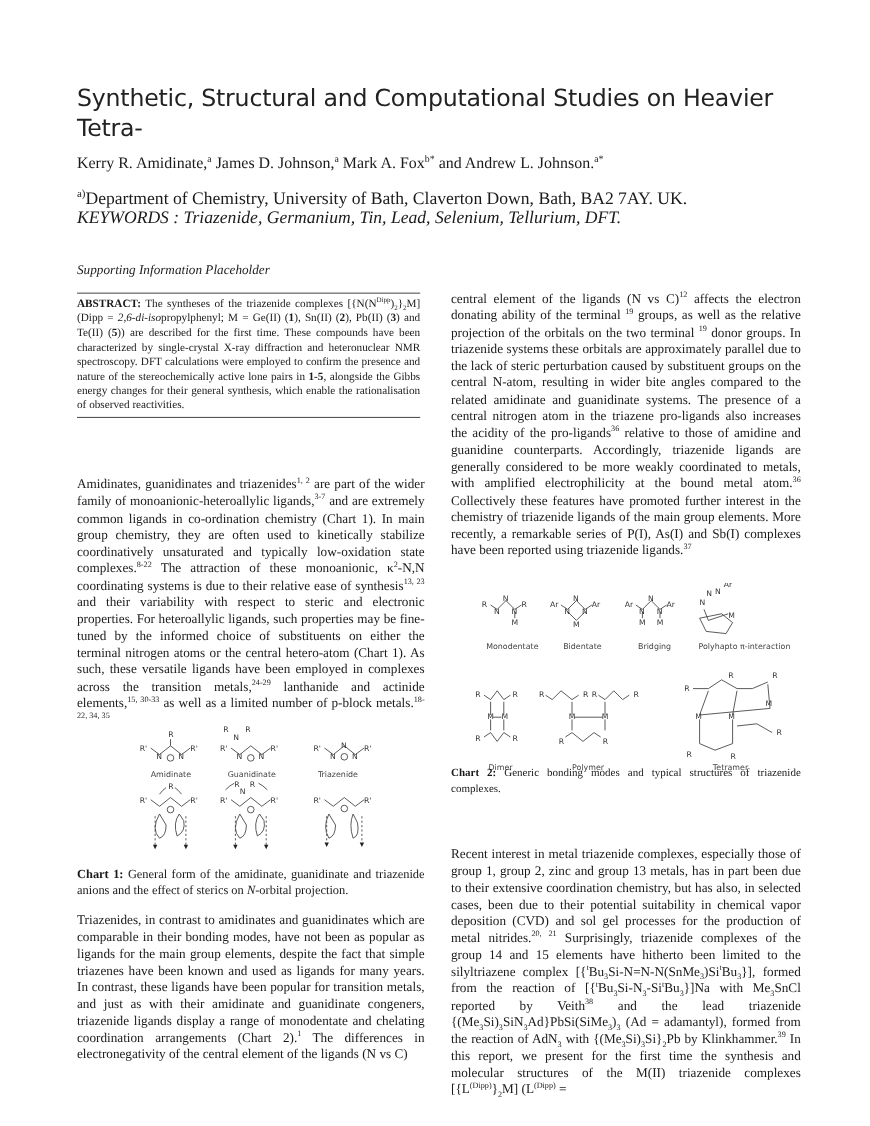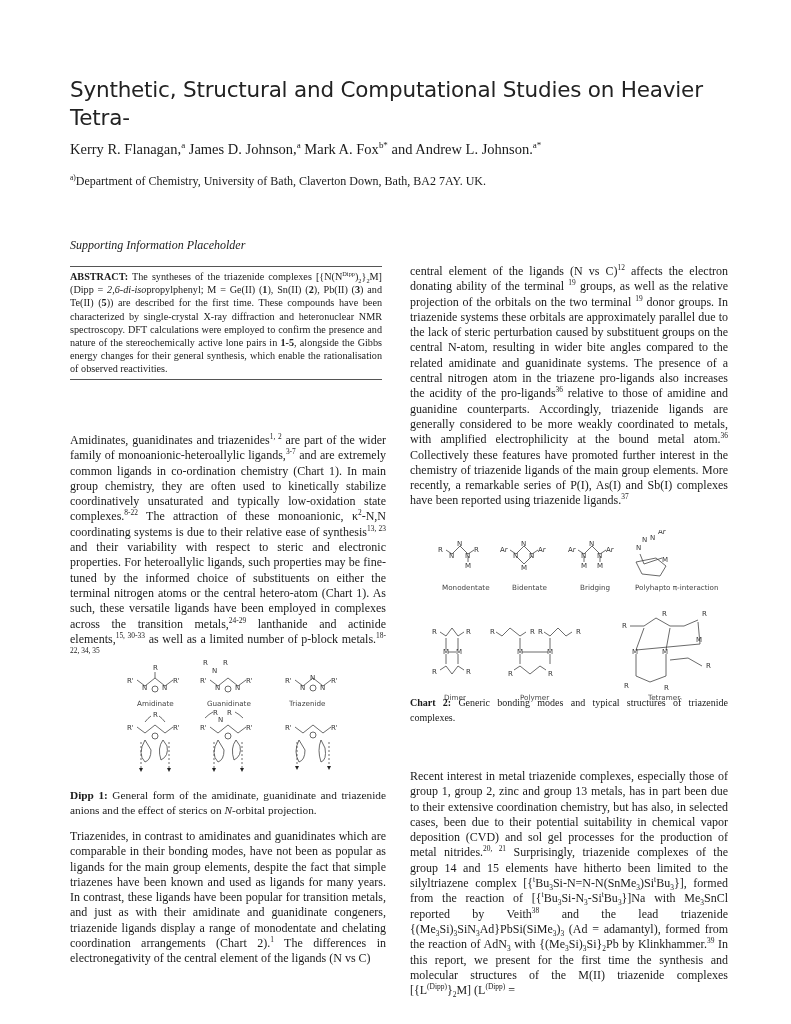--- a/index.html
+++ b/index.html
@@ -1,21 +1,21 @@
 <!DOCTYPE html>
 <html><head>
 <meta charset="utf-8">
 <style>
   html, body { margin:0; padding:0; background:#ffffff; }
   body { width:791px; height:1024px; position:relative; overflow:hidden; color:#1a1a1a; }
   .serif { font-family:"Liberation Serif", "DejaVu Serif", serif; }
   .sans { font-family:"DejaVu Sans", "Liberation Sans", sans-serif; }
   #title { position:absolute; left:70px; top:76px; width:660px; font-size:21.5px; line-height:28px; font-weight:normal; color:#222; letter-spacing:-0.2px; }
   #authors { position:absolute; left:70px; top:141px; font-size:14.5px; }
-  #affils { position:absolute; left:70px; top:172px; font-size:12px; line-height:18px; }
+  #affils { position:absolute; left:70px; top:172px; font-size:16px; line-height:18px; }
   #affils div { white-space:nowrap; }
   .italic { font-style:italic; }
   #si { position:absolute; left:70px; top:238px; font-size:12px; font-style:italic; }
   sup { font-size:0.62em; line-height:0; vertical-align:super; }
   sub { font-size:0.62em; line-height:0; vertical-align:sub; }
   .col { position:absolute; width:316px; font-size:12px; line-height:15.3px; text-align:justify; }
   .col p { margin:0; }
   #abstract { position:absolute; left:70px; top:266px; width:312px; border-top:1.5px solid #555; border-bottom:1.5px solid #555; padding:3px 0 3px 0; font-size:10.2px; line-height:13.2px; text-align:justify; }
   #abstract b.lbl { font-weight:bold; }
   #left1 { left:70px; top:433px; }
@@ -31,25 +31,26 @@
   .bond { stroke:#444; stroke-width:0.8; fill:none; }
 </style>
 </head>
 <body>
 
 <div id="title" class="sans">
   <div>Synthetic, Structural and Computational Studies on Heavier Tetra-</div>
 </div>
 
 <div id="authors" class="serif">
-  <span>Kerry R. Flanagan,</span><sup>a</sup><span> James D. Johnson,</span><sup>a</sup><span> Mark A. Fox</span><sup>b*</sup><span> and Andrew L. Johnson.</span><sup>a*</sup>
+  <span>Kerry R. Amidinate,</span><sup>a</sup><span> James D. Johnson,</span><sup>a</sup><span> Mark A. Fox</span><sup>b*</sup><span> and Andrew L. Johnson.</span><sup>a*</sup>
 </div>
 
 <div id="affils" class="serif">
   <div><sup>a)</sup><span>Department of Chemistry, University of Bath, Claverton Down, Bath, BA2 7AY. UK.</span></div>
+  <div class="italic">KEYWORDS : Triazenide, Germanium, Tin, Lead, Selenium, Tellurium, DFT.</div>
 </div>
 
 <div id="si" class="serif">Supporting Information Placeholder</div>
 
 <div id="abstract" class="serif"><b class="lbl">ABSTRACT:</b><span> The syntheses of the triazenide complexes [{N(N</span><sup>Dipp</sup><span>)</span><sub>2</sub><span>}</span><sub>2</sub><span>M] (Dipp = </span><i>2,6-di-iso</i><span>propylphenyl; M = Ge(II) (</span><b>1</b><span>), Sn(II) (</span><b>2</b><span>), Pb(II) (</span><b>3</b><span>) and Te(II) (</span><b>5</b><span>)) are described for the first time. These compounds have been characterized by single-crystal X-ray diffraction and heteronuclear NMR spectroscopy. DFT calculations were employed to confirm the presence and nature of the stereochemically active lone pairs in </span><b>1-5</b><span>, alongside the Gibbs energy changes for their general synthesis, which enable the rationalisation of observed reactivities.</span></div>
 
 <div id="left1" class="col serif">
     <p><span>Amidinates, guanidinates and triazenides</span><sup>1, 2</sup><span> are part of the wider family of monoanionic-heteroallylic ligands,</span><sup>3-7</sup><span> and are extremely common ligands in co-ordination chemistry (Chart 1). In main group chemistry, they are often used to kinetically stabilize coordinatively unsaturated and typically low-oxidation state complexes.</span><sup>8-22</sup><span> The attraction of these monoanionic, κ</span><sup>2</sup><span>-N,N coordinating systems is due to their relative ease of synthesis</span><sup>13, 23</sup><span> and their variability with respect to steric and electronic properties. For heteroallylic ligands, such properties may be fine-tuned by the informed choice of substituents on either the terminal nitrogen atoms or the central hetero-atom (Chart 1). As such, these versatile ligands have been employed in complexes across the transition metals,</span><sup>24-29</sup><span> lanthanide and actinide elements,</span><sup>15, 30-33</sup><span> as well as a limited number of p-block metals.</span><sup>18-22, 34, 35</sup></p>
   </div>
 
@@ -117,21 +118,21 @@
     <text class="atom" x="170" y="70">R'</text>
     <path class="bond" d="M180 67 L188 73 L198 65 L208 73 L216 67"></path>
     <circle cx="198" cy="75" r="3" class="bond"></circle>
     <text class="atom" x="216" y="70">R'</text>
     <path class="bond" d="M184 80 q-6 12 0 22 q6 -2 6 -12 z M206 80 q-4 10 0 22 q6 -2 4 -14 z"></path>
     <path class="bond" d="M182 82 L182 106 M214 82 L214 106" stroke-dasharray="2 2"></path>
     <path d="M180 106 l2 4 l2 -4 z M212 106 l2 4 l2 -4 z" fill="#222"></path>
   </g>
 </svg>
 
-<div id="chart1-cap" class="serif"><b>Dipp 1:</b><span> General form of the amidinate, guanidinate and triazenide anions and the effect of sterics on </span><i>N</i><span>-orbital projection.</span></div>
+<div id="chart1-cap" class="serif"><b>Chart 1:</b><span> General form of the amidinate, guanidinate and triazenide anions and the effect of sterics on </span><i>N</i><span>-orbital projection.</span></div>
 
 <div id="left2" class="col serif">
     <p><span>Triazenides, in contrast to amidinates and guanidinates which are comparable in their bonding modes, have not been as popular as ligands for the main group elements, despite the fact that simple triazenes have been known and used as ligands for many years. In contrast, these ligands have been popular for transition metals, and just as with their amidinate and guanidinate congeners, triazenide ligands display a range of monodentate and chelating coordination arrangements (Chart 2).</span><sup>1</sup><span> The differences in electronegativity of the central element of the ligands (N vs C)</span></p>
   </div>
 
 <div id="right1" class="col serif">
     <p>central element of the ligands (N vs C)<sup>12</sup><span> affects the electron donating ability of the terminal </span><sup>19</sup><span> groups, as well as the relative projection of the orbitals on the two terminal </span><sup>19</sup><span> donor groups. In triazenide systems these orbitals are approximately parallel due to the lack of steric perturbation caused by substituent groups on the central N-atom, resulting in wider bite angles compared to the related amidinate and guanidinate systems. The presence of a central nitrogen atom in the triazene pro-ligands also increases the acidity of the pro-ligands</span><sup>36</sup><span> relative to those of amidine and guanidine counterparts. Accordingly, triazenide ligands are generally considered to be more weakly coordinated to metals, with amplified electrophilicity at the bound metal atom.</span><sup>36</sup><span> Collectively these features have promoted further interest in the chemistry of triazenide ligands of the main group elements. More recently, a remarkable series of P(I), As(I) and Sb(I) complexes have been reported using triazenide ligands.</span><sup>37</sup></p>
   </div>
 
 <svg id="chart2" viewBox="0 0 300 175">

